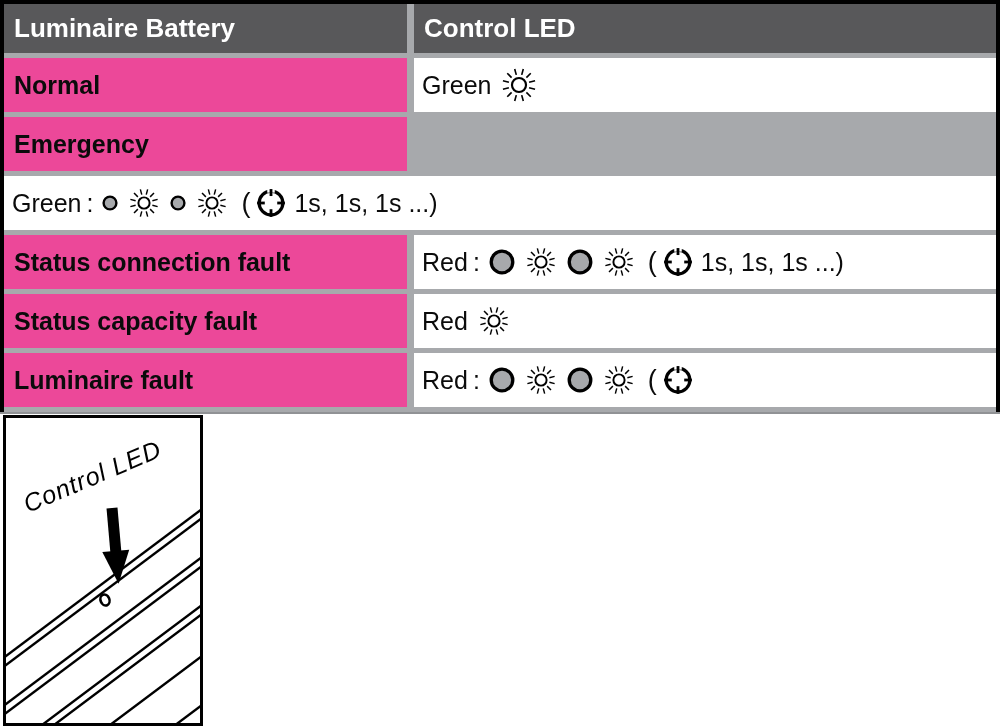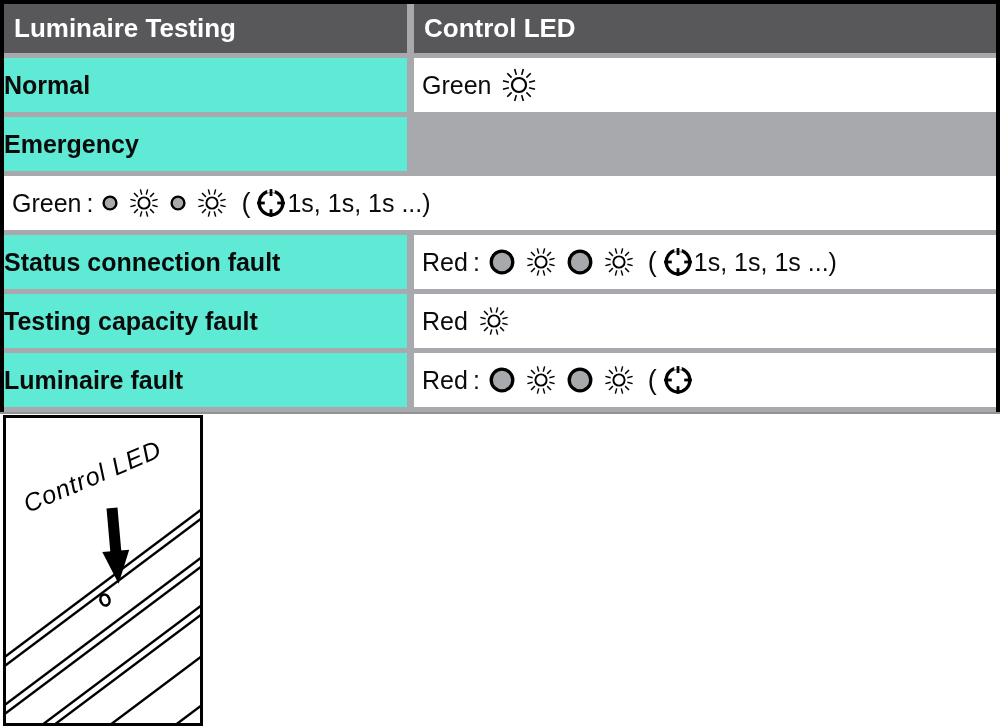--- a/index.html
+++ b/index.html
@@ -17,47 +17,47 @@
   }
   .hrow{display:flex;gap:7px;height:49px;}
   .hcell{
     background:#58585a;color:#ffffff;font-weight:bold;font-size:26px;
     display:flex;align-items:center;padding-left:10px;box-sizing:border-box;
   }
   .hcell.left{flex:0 0 403px;}
   .hcell.right{flex:1;}
   .trow{display:flex;gap:7px;height:54px;}
   .cell-status{
-    flex:0 0 403px;background:#5eead4;display:flex;align-items:center;
-    box-sizing:border-box;font-weight:bold;font-size:25px;
+    flex:0 0 403px;background:#ec4899;display:flex;align-items:center;
+    padding-left:10px;box-sizing:border-box;font-weight:bold;font-size:25px;
   }
   .cell-led{
     flex:1;background:#ffffff;display:flex;align-items:center;
     padding-left:8px;box-sizing:border-box;font-size:25px;white-space:nowrap;
   }
   .colon{margin-left:5px;}
   .icon-wrap{display:flex;align-items:center;margin-left:9px;}
   .icon-wrap svg{display:block;}
   .paren{margin-left:12px;font-size:27px;}
   .clock-wrap{margin-left:5px;}
-  .times{}
+  .times{margin-left:7px;}
   
   .diagram-box{
     position:absolute;left:3px;top:415px;width:200px;height:311px;
     box-sizing:border-box;border:3px solid #000;background:#fff;overflow:hidden;
   }
   .diagram-box svg{display:block;}
 </style>
 </head>
 <body>
 
 <div class="status-table">
   <div class="hrow">
     <div class="hcell left">
-      <span>Luminaire Testing</span>
+      <span>Luminaire Battery</span>
     </div>
     <div class="hcell right">
       <span>Control LED</span>
     </div>
   </div>
   <div id="rows-host" style="display: flex; flex-direction: column; gap: 5px;">
       <div class="trow">
         <div class="cell-status">
           <span>Normal</span>
         </div>
@@ -209,21 +209,21 @@
               <line x1="31.8" y1="17" x2="23.6" y2="17" stroke="#000" stroke-width="3"></line>
               <line x1="17" y1="31.8" x2="17" y2="23.6" stroke="#000" stroke-width="3"></line>
               <line x1="2.2" y1="17" x2="10.4" y2="17" stroke="#000" stroke-width="3"></line>
             </svg>
           </span>
           <span class="times">1s, 1s, 1s ...)</span>
         </div>
       </div>
       <div class="trow">
         <div class="cell-status">
-          <span>Testing capacity fault</span>
+          <span>Status capacity fault</span>
         </div>
         <div class="cell-led">
           <span class="led-label">Red</span>
           <span class="icon-wrap">
             <svg width="34" height="34" viewBox="0 0 40 40">
               <circle cx="20" cy="20" r="6.6" fill="#fff" stroke="#000" stroke-width="2.3"></circle>
               <line x1="29.852443428148497" y1="22.639954260045712" x2="36.03436871639853" y2="24.296396148701845" stroke="#000" stroke-width="1.7"></line>
               <line x1="27.212489168102785" y1="27.212489168102785" x2="31.73797256769669" y2="31.737972567696687" stroke="#000" stroke-width="1.7"></line>
               <line x1="22.639954260045712" y1="29.852443428148497" x2="24.29639614870185" y2="36.03436871639853" stroke="#000" stroke-width="1.7"></line>
               <line x1="17.36004573995429" y1="29.852443428148497" x2="15.703603851298158" y2="36.03436871639853" stroke="#000" stroke-width="1.7"></line>

